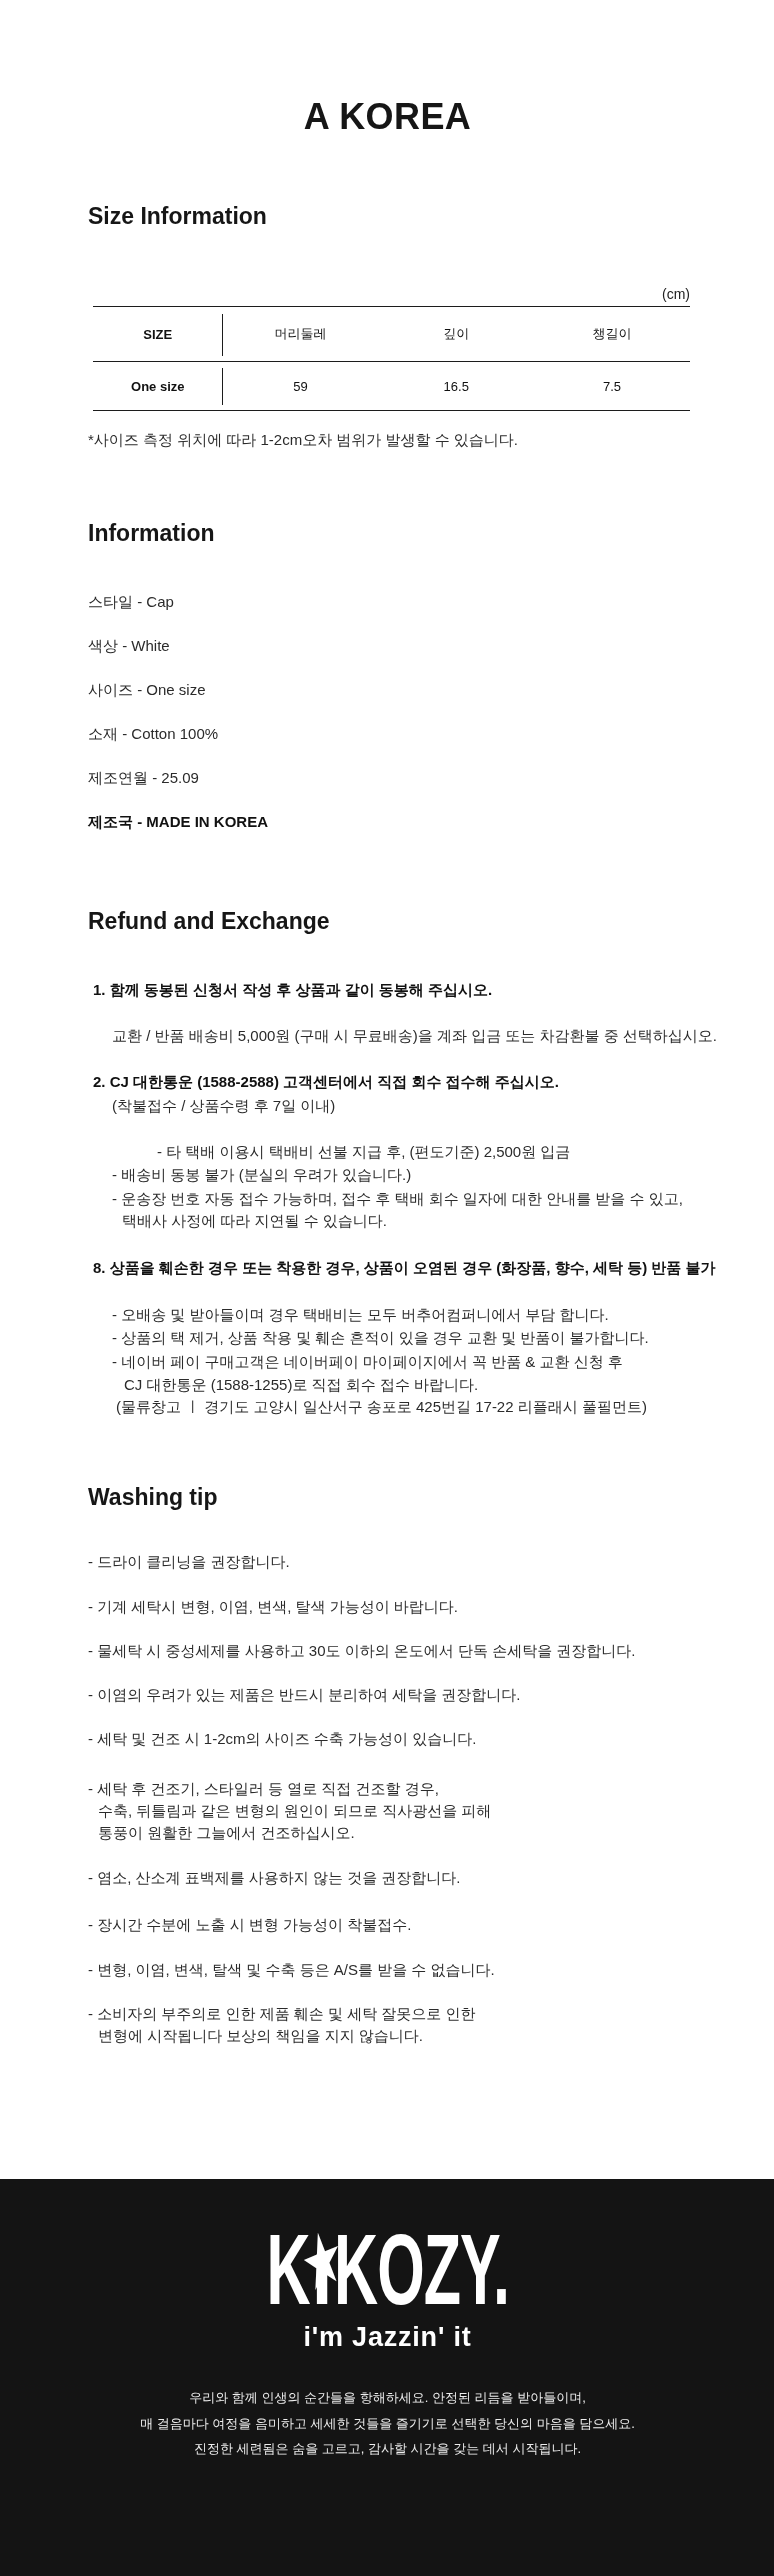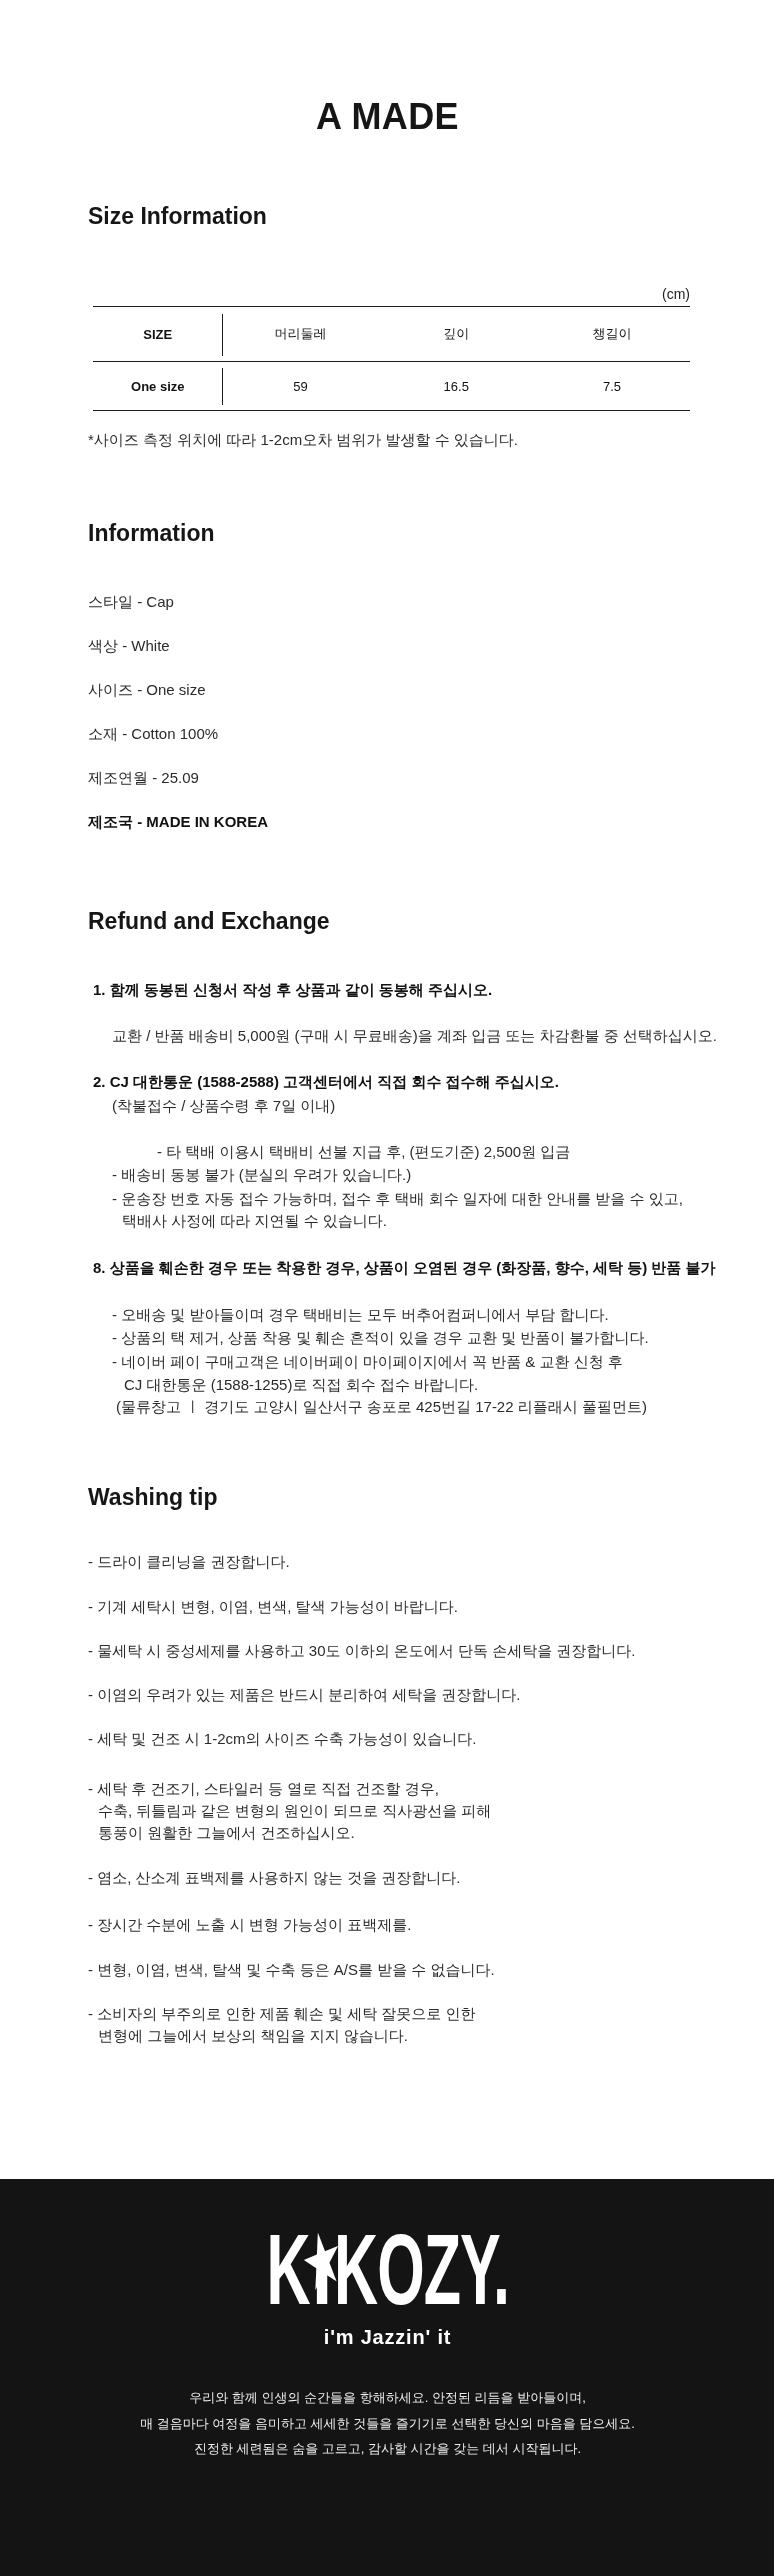--- a/index.html
+++ b/index.html
@@ -78,35 +78,35 @@
   }
   .i-star{
     position:absolute;left:50%;top:-0.12em;
     transform:translateX(-50%) rotate(-14deg);
     font-size:0.75em;line-height:1;color:#ffffff;
     letter-spacing:0;
   }
   .tagline{
     position:absolute;top:143px;left:0;right:0;
     text-align:center;color:#ffffff;
-    font-size:20px;font-weight:700;line-height:31px;
+    font-size:27px;font-weight:700;line-height:31px;
     letter-spacing:0.8px;
   }
   .footer-desc{
     position:absolute;top:206px;left:0;right:0;
     text-align:center;color:#ededed;
     font-size:13px;line-height:25.6px;
   }
 </style>
 </head>
 <body>
 
 <div class="page">
 
-  <div class="abs page-title">A MADE</div>
+  <div class="abs page-title">A KOREA</div>
 
   <div class="abs section-heading" style="top:202px;">Size Information</div>
   <div class="abs unit-label">(cm)</div>
 
   <div class="abs size-table">
     <div class="t-row head">
       <div class="t-cell first b">SIZE</div>
       <div class="t-cell">머리둘레</div>
       <div class="t-cell">깊이</div>
       <div class="t-cell">챙길이</div>
@@ -148,24 +148,24 @@
   <div class="abs section-heading" style="top:1483px;">Washing tip</div>
   <div class="line" style="top:1553px;left:88px;">- 드라이 클리닝을 권장합니다.</div>
   <div class="line" style="top:1598px;left:88px;">- 기계 세탁시 변형, 이염, 변색, 탈색 가능성이 바랍니다.</div>
   <div class="line" style="top:1642px;left:88px;">- 물세탁 시 중성세제를 사용하고 30도 이하의 온도에서 단독 손세탁을 권장합니다.</div>
   <div class="line" style="top:1686px;left:88px;">- 이염의 우려가 있는 제품은 반드시 분리하여 세탁을 권장합니다.</div>
   <div class="line" style="top:1730px;left:88px;">- 세탁 및 건조 시 1-2cm의 사이즈 수축 가능성이 있습니다.</div>
   <div class="line" style="top:1780px;left:88px;">- 세탁 후 건조기, 스타일러 등 열로 직접 건조할 경우,</div>
   <div class="line" style="top:1802px;left:98px;">수축, 뒤틀림과 같은 변형의 원인이 되므로 직사광선을 피해</div>
   <div class="line" style="top:1824px;left:98px;">통풍이 원활한 그늘에서 건조하십시오.</div>
   <div class="line" style="top:1869px;left:88px;">- 염소, 산소계 표백제를 사용하지 않는 것을 권장합니다.</div>
-  <div class="line" style="top:1916px;left:88px;">- 장시간 수분에 노출 시 변형 가능성이 표백제를.</div>
+  <div class="line" style="top:1916px;left:88px;">- 장시간 수분에 노출 시 변형 가능성이 착불접수.</div>
   <div class="line" style="top:1961px;left:88px;">- 변형, 이염, 변색, 탈색 및 수축 등은 A/S를 받을 수 없습니다.</div>
   <div class="line" style="top:2005px;left:88px;">- 소비자의 부주의로 인한 제품 훼손 및 세탁 잘못으로 인한</div>
-  <div class="line" style="top:2027px;left:98px;">변형에 그늘에서 보상의 책임을 지지 않습니다.</div>
+  <div class="line" style="top:2027px;left:98px;">변형에 시작됩니다 보상의 책임을 지지 않습니다.</div>
 
   <div class="footer">
     <div class="logo-row">
       <div class="logo-scale">
         <span>K</span><span class="i-wrap"><span class="i-star">★</span><span class="i-stem"></span></span><span>KOZY.</span>
       </div>
     </div>
     <div class="tagline">i'm Jazzin' it</div>
     <div class="footer-desc">
       <div>우리와 함께 인생의 순간들을 항해하세요. 안정된 리듬을 받아들이며,</div>

